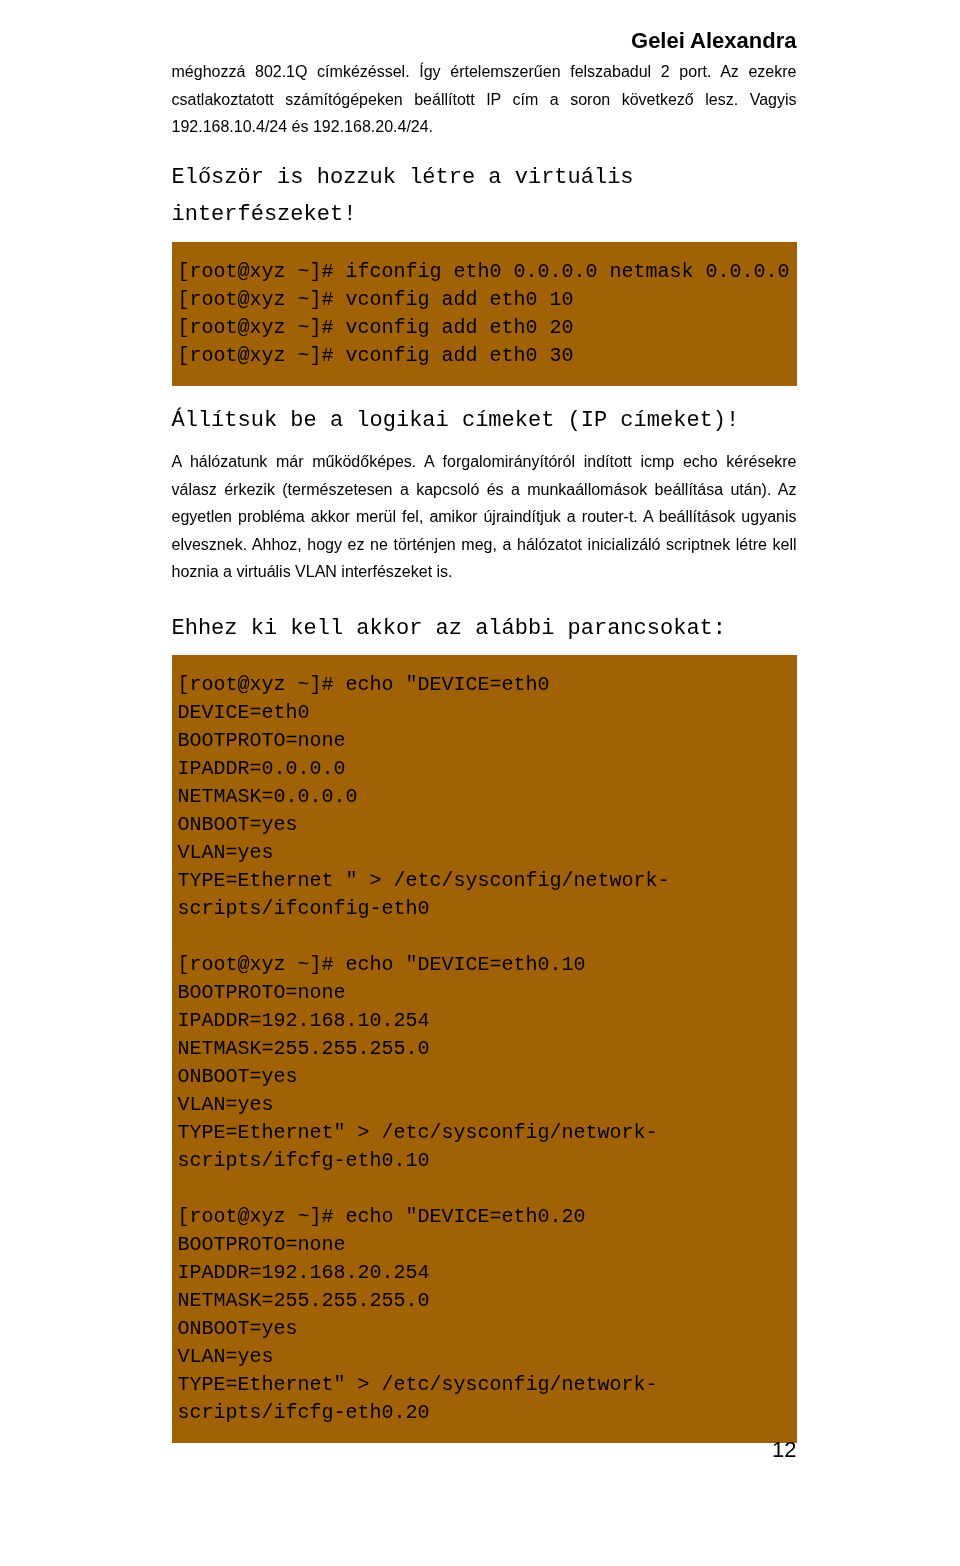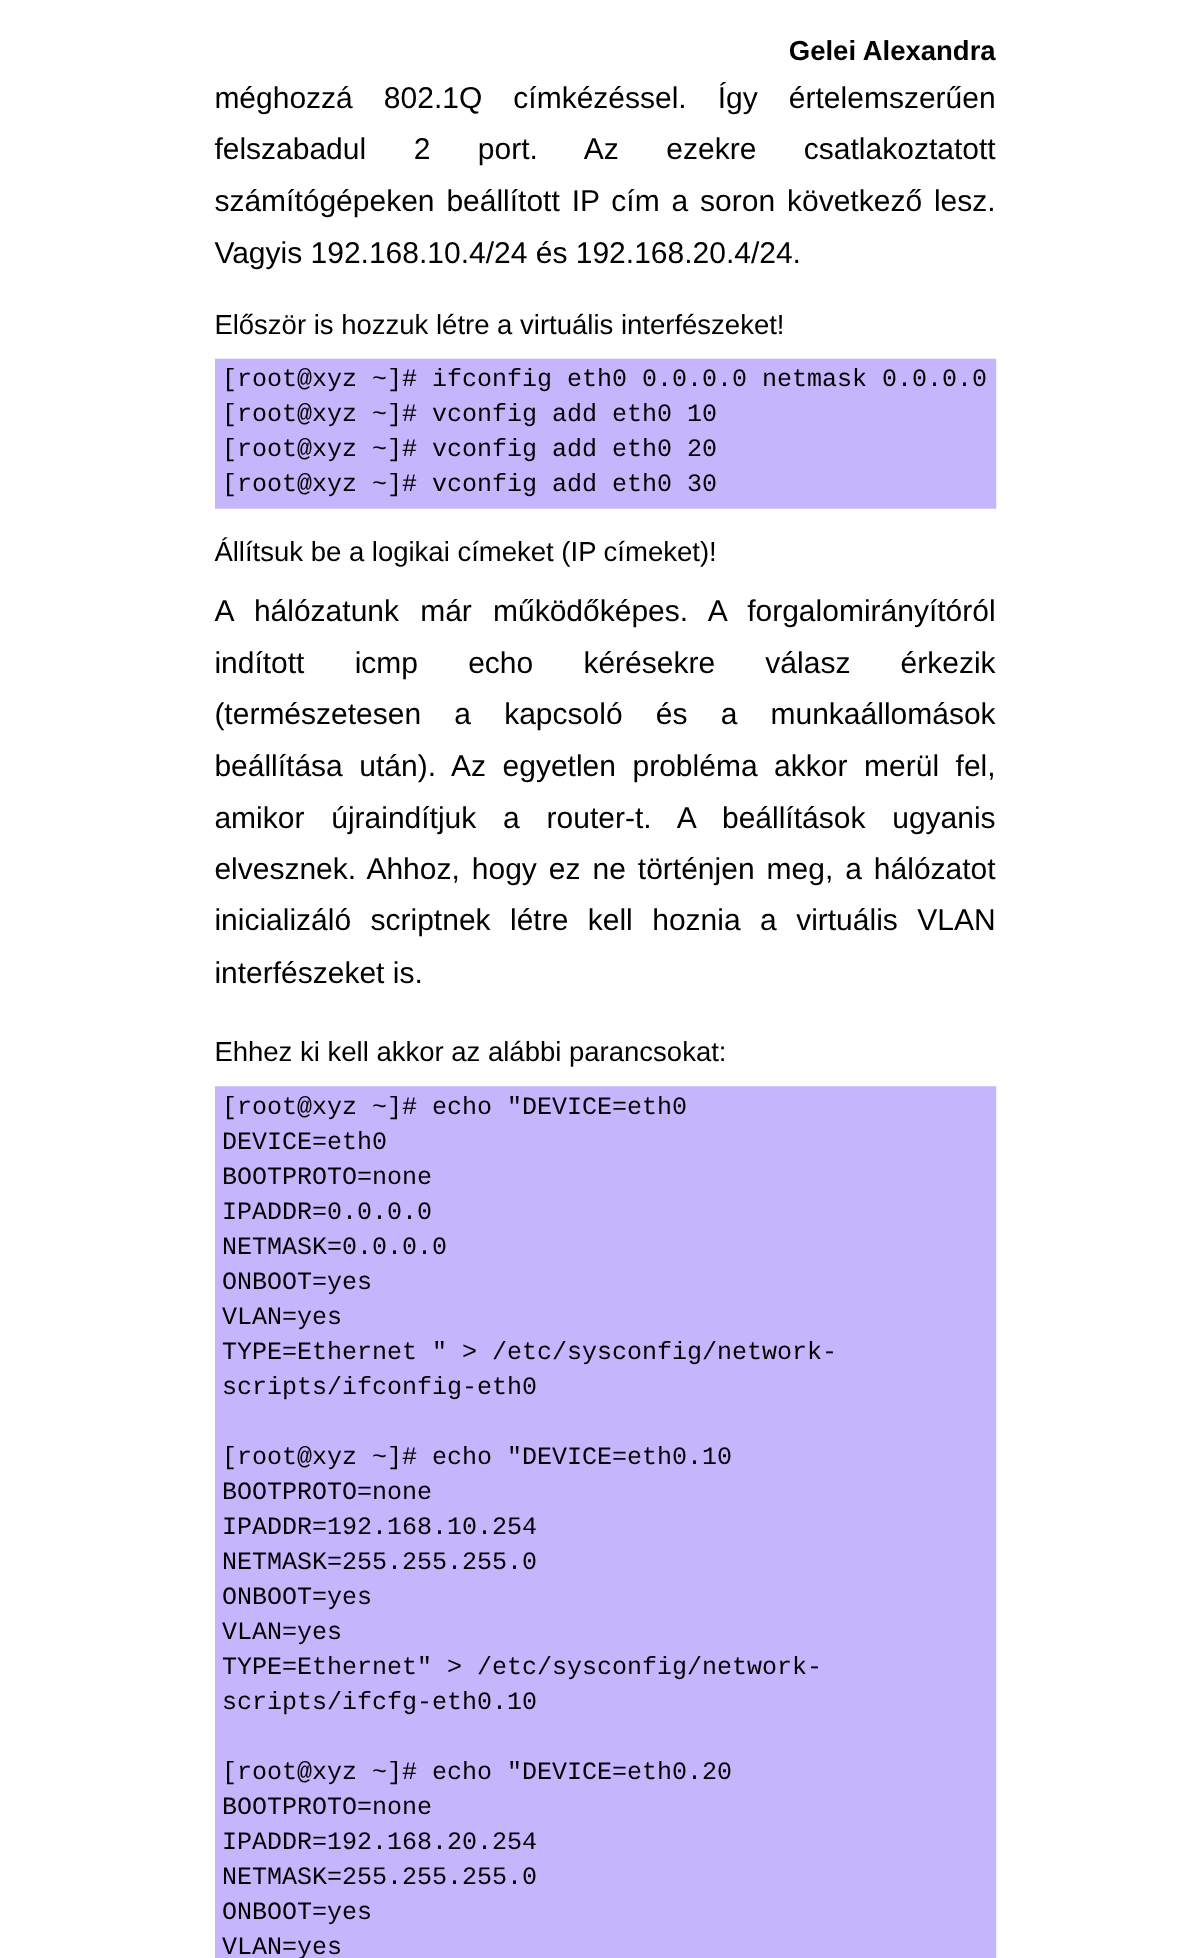--- a/index.html
+++ b/index.html
@@ -16,41 +16,42 @@
     box-sizing: border-box;
     position: relative;
   }
   .header-name {
     text-align: right;
     font-weight: bold;
     font-size: 22px;
     margin-bottom: 4px;
   }
   .body-text {
-    font-size: 24px;
+    font-size: 16px;
     line-height: 1.72;
     text-align: justify;
     margin: 0 0 18px 0;
   }
   .section-title {
     font-weight: bold;
     font-size: 23px;
     margin: 32px 0 10px 0;
   }
   .subtext {
     font-size: 22px;
     line-height: 1.72;
     margin: 0 0 8px 0;
+    font-family: Liberation Mono, monospace;
   }
   .code-block {
-    background: #c4b5fd;
+    background: #a16207;
     font-family: "Courier New", Courier, monospace;
     font-size: 20px;
     line-height: 1.4;
-    padding: 4px 6px;
+    padding: 16px 6px;
     white-space: pre-wrap;
     word-wrap: break-word;
     margin: 0 0 16px 0;
   }
   .page-number {
     position: absolute;
     right: 72px;
     bottom: 20px;
     font-weight: normal;
     font-size: 22px;

